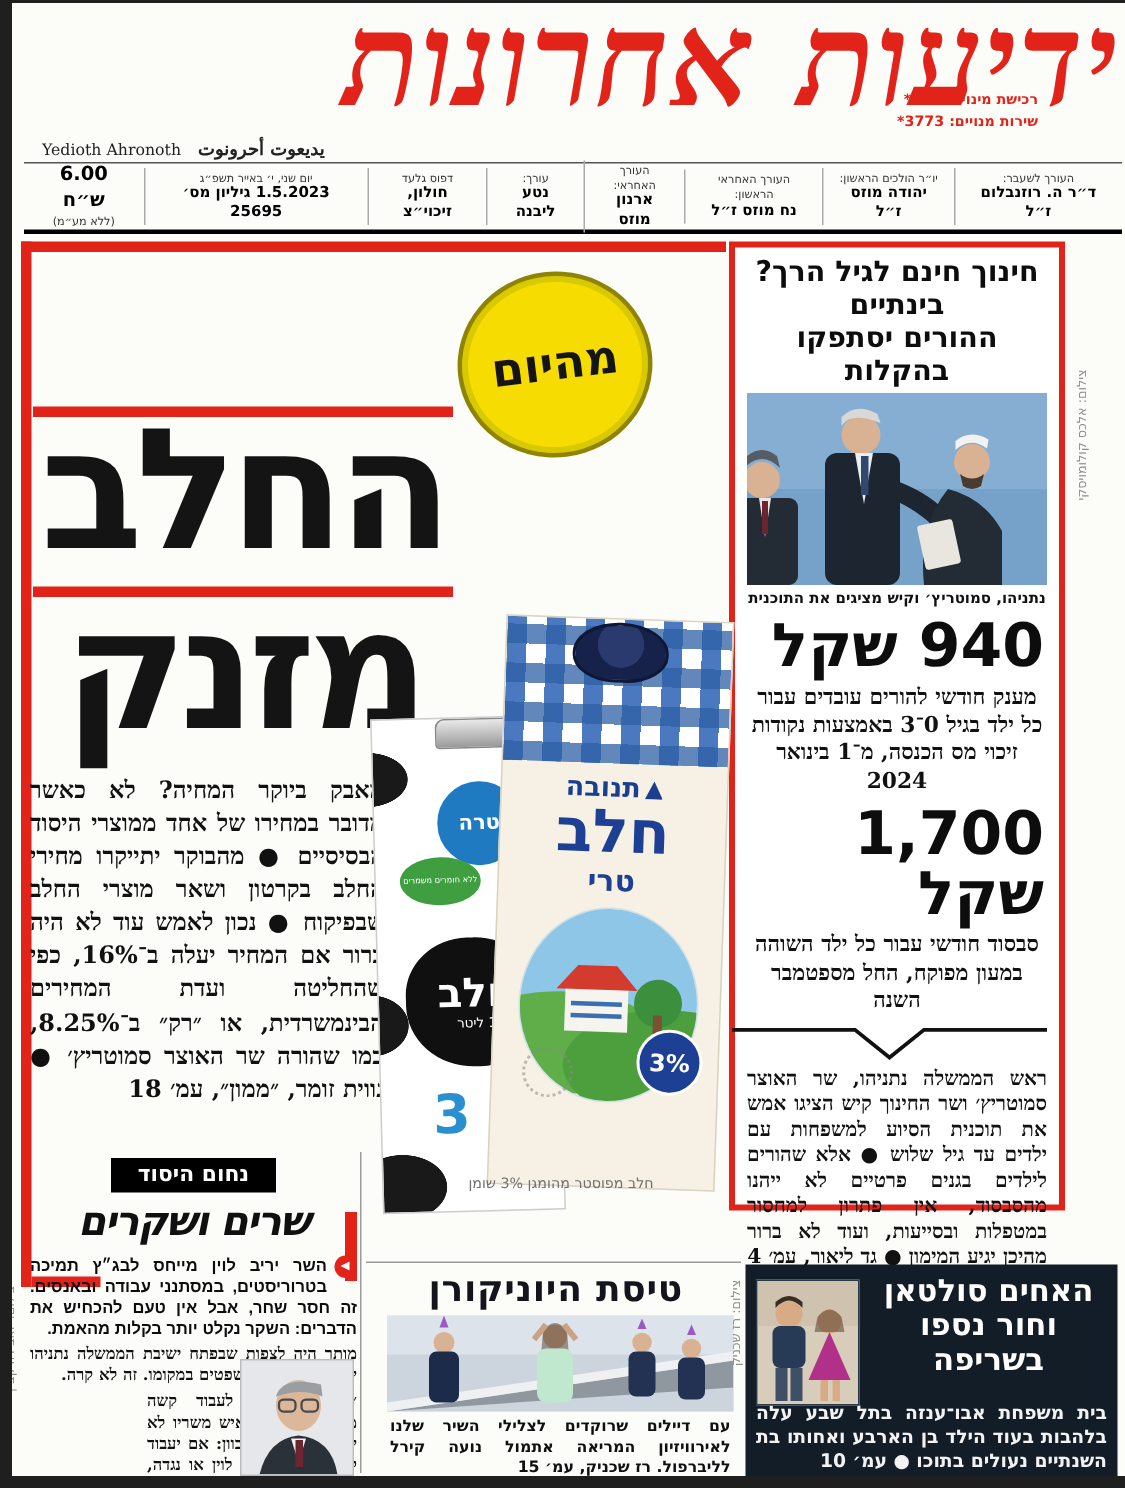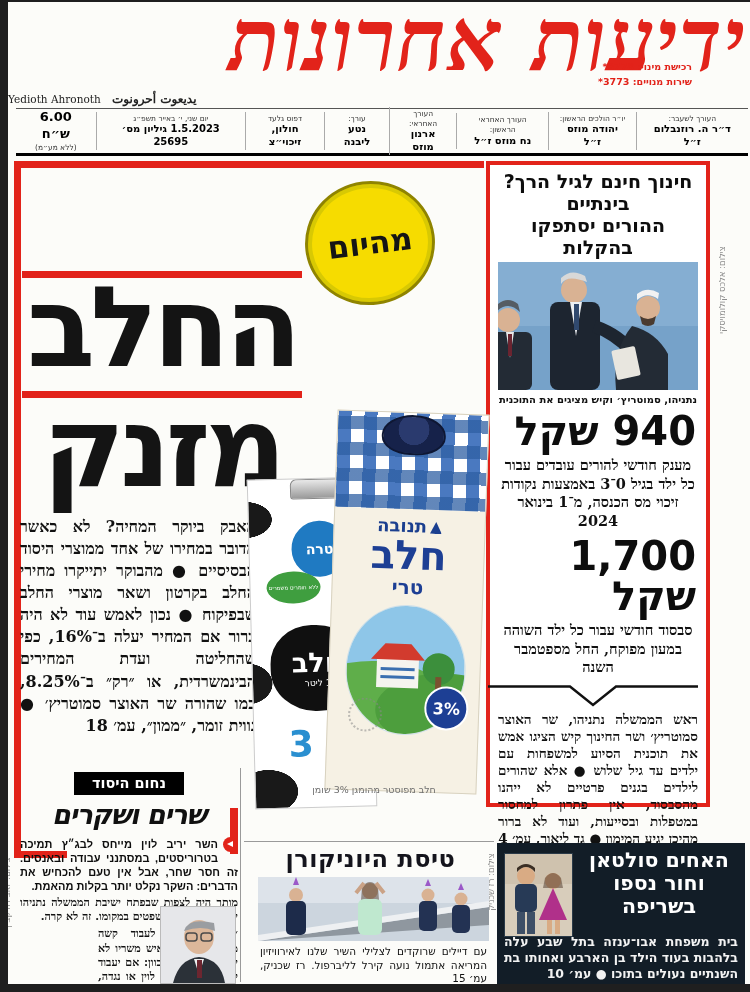--- a/index.html
+++ b/index.html
@@ -6,21 +6,21 @@
   body{background:#1f1f1f;width:750px;height:992px;position:relative;overflow:hidden;
        font-family:"DejaVu Sans",sans-serif;}
   .page{position:absolute;left:8px;top:2px;width:742px;height:982px;background:#fcfcf9;
         direction:rtl;overflow:hidden;}
 
   
   .logo{position:absolute;top:-6px;right:4px;color:#e2231a;
         font-family:"DejaVu Serif",serif;font-weight:bold;font-style:italic;
         font-size:84px;line-height:1.05;white-space:nowrap;letter-spacing:1px;
         transform:scaleY(1.04);}
-  .latinline{position:absolute;left:0;top:90px;font-family:"DejaVu Serif",serif;
+  .latinline{position:absolute;left:20px;top:90px;font-family:"DejaVu Serif",serif;
         font-size:10.5px;color:#222;direction:ltr;}
   .latinline .ar{font-size:12px;font-weight:bold;margin-left:8px;}
   .subscribe{position:absolute;right:58px;top:58px;text-align:right;color:#e2231a;
         font-size:9.5px;font-weight:bold;line-height:1.55;}
 
   
   .infobar{position:absolute;left:8px;right:2px;top:106px;height:44px;
         border-top:1px solid #555;border-bottom:3px solid #000;
         display:flex;align-items:center;}
   .ib-item{padding:2px 9px;border-left:1px solid #aaa;text-align:center;flex:1 1 auto;}
@@ -131,21 +131,21 @@
       font-size:11px;line-height:1.28;text-align:justify;color:#111;}
   .barnea-body.wrap{margin-left:78px;margin-right:0;}
   .levin-photo{position:absolute;right:2px;bottom:-2px;width:74px;height:76px;
       border:1px solid #bbb;overflow:hidden;background:#e9e9ec;}
 
   
   .unicorn{position:absolute;left:236px;top:841px;width:253px;height:164px;}
   .uni-h{font-weight:900;font-size:24px;letter-spacing:.5px;text-align:center;color:#14141c;margin-top:2px;}
   .uni-photo{margin:4px 8px 0 14px;height:64px;position:relative;overflow:hidden;
       background:linear-gradient(180deg,#d9dfe7,#c3ced9);}
-  .uni-cap{margin:4px 10px 0 16px;font-weight:400;font-size:10.5px;line-height:1.3;
+  .uni-cap{margin:4px 10px 0 16px;font-weight:700;font-size:10.5px;line-height:1.3;
       text-align:justify;color:#101010;}
 
   
   .fire{position:absolute;left:489px;top:841px;width:248px;height:141px;background:#121d27;
       box-sizing:border-box;padding:5px 7px;color:#fff;}
   .fire-photo{position:absolute;left:7px;top:10px;width:67px;height:82px;overflow:hidden;
       background:#d8cdbb;border:1px solid #2a3a48;}
   .fire-h{margin:1px 0 0 76px;min-height:82px;font-weight:800;font-size:20.5px;line-height:1.13;
       text-align:center;color:#fff;}
   .fire-body{margin-top:3px;font-weight:700;font-size:12.5px;line-height:1.28;

